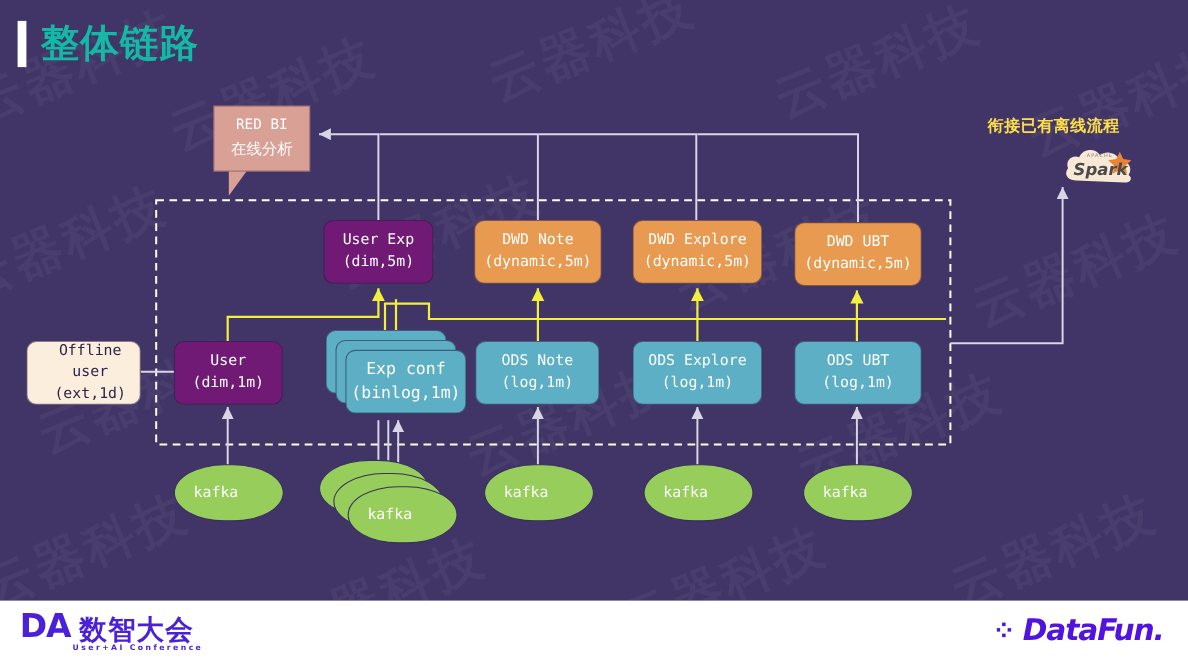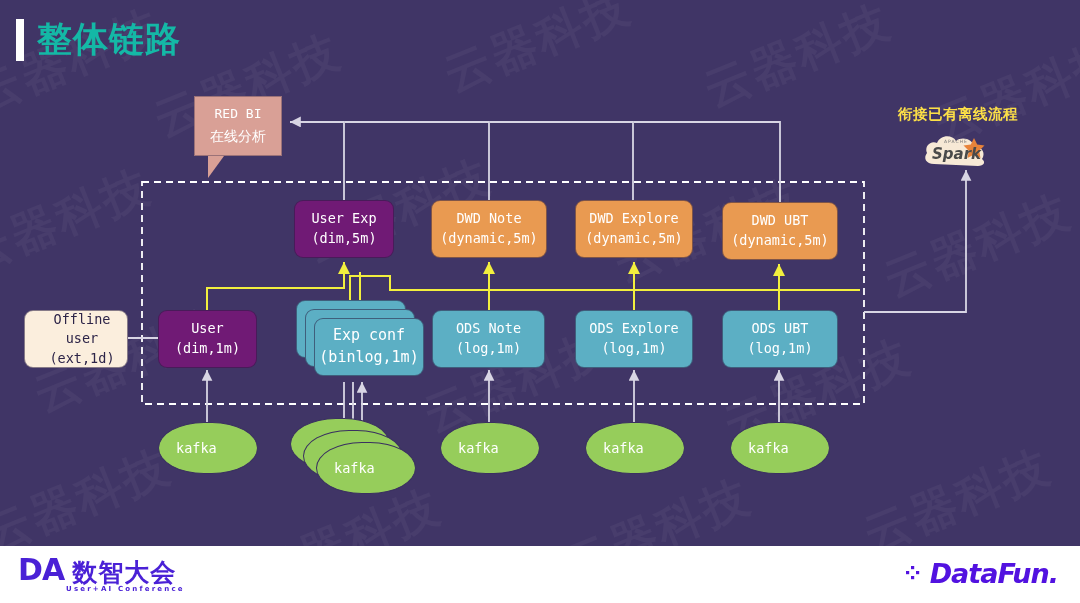--- a/index.html
+++ b/index.html
@@ -311,21 +311,21 @@
     <div class="cyl" style="left:0;top:0;width:100px;height:52px;"></div>
     <div class="cyl-label" style="left:18px; top:18px;">kafka</div>
   </div>
 
   <div class="cyl-wrap" style="left:730px; top:422px; width:100px; height:52px;">
     <div class="cyl" style="left:0;top:0;width:100px;height:52px;"></div>
     <div class="cyl-label" style="left:18px; top:18px;">kafka</div>
   </div>
 
   <div id="spark-note" style="left:898px; top:105px;">衔接已有离线流程</div>
-  <div id="spark-logo" style="left:920px; top:128px; width:78px; height:44px;">
+  <div id="spark-logo" style="left:964px; top:128px; width:78px; height:44px;">
     <svg width="78" height="44" viewBox="0 0 78 44">
       <g>
         <path d="M14,36 C6,36 3,30 7,25 C4,18 11,12 17,15 C20,7 32,6 36,13
                  C42,8 53,11 54,19 C62,18 66,25 62,31 C66,34 64,38 58,38 Z" fill="#f7e9d6"></path>
         <path d="M54,10 l3.2,6.6 7.3,1 -5.3,5.1 1.3,7.2 -6.5,-3.4 -6.5,3.4
                  1.3,-7.2 -5.3,-5.1 7.3,-1 Z" fill="#e8833a"></path>
       </g>
       <text x="12" y="31" font-family="DejaVu Sans, sans-serif" font-size="15" font-weight="700" font-style="italic" fill="#4a4a4a">Spark</text>
       <text x="24" y="15" font-family="DejaVu Sans, sans-serif" font-size="4.5" letter-spacing="1" fill="#7a7a7a">APACHE</text>
     </svg>

